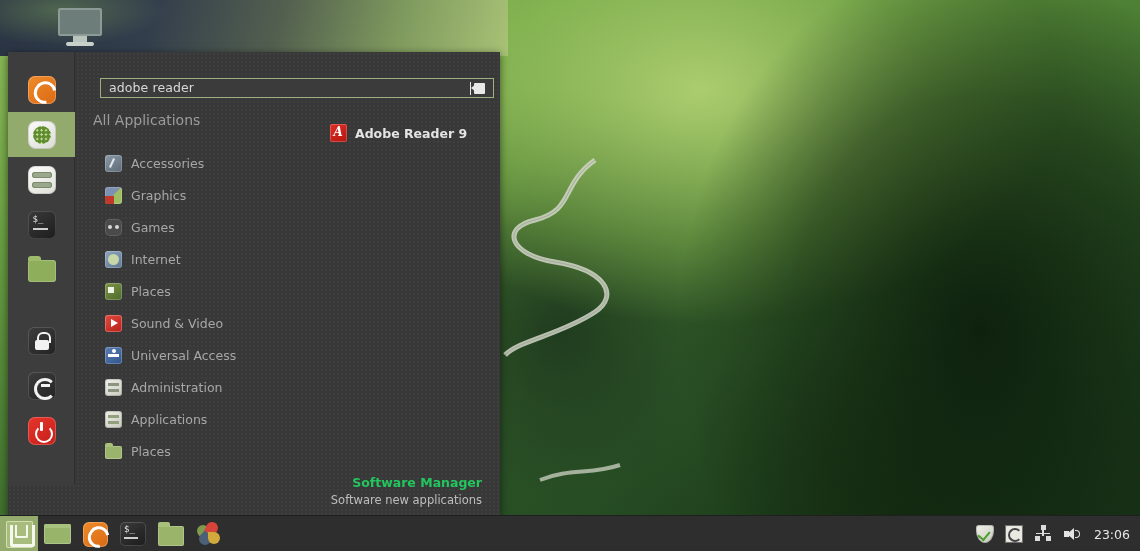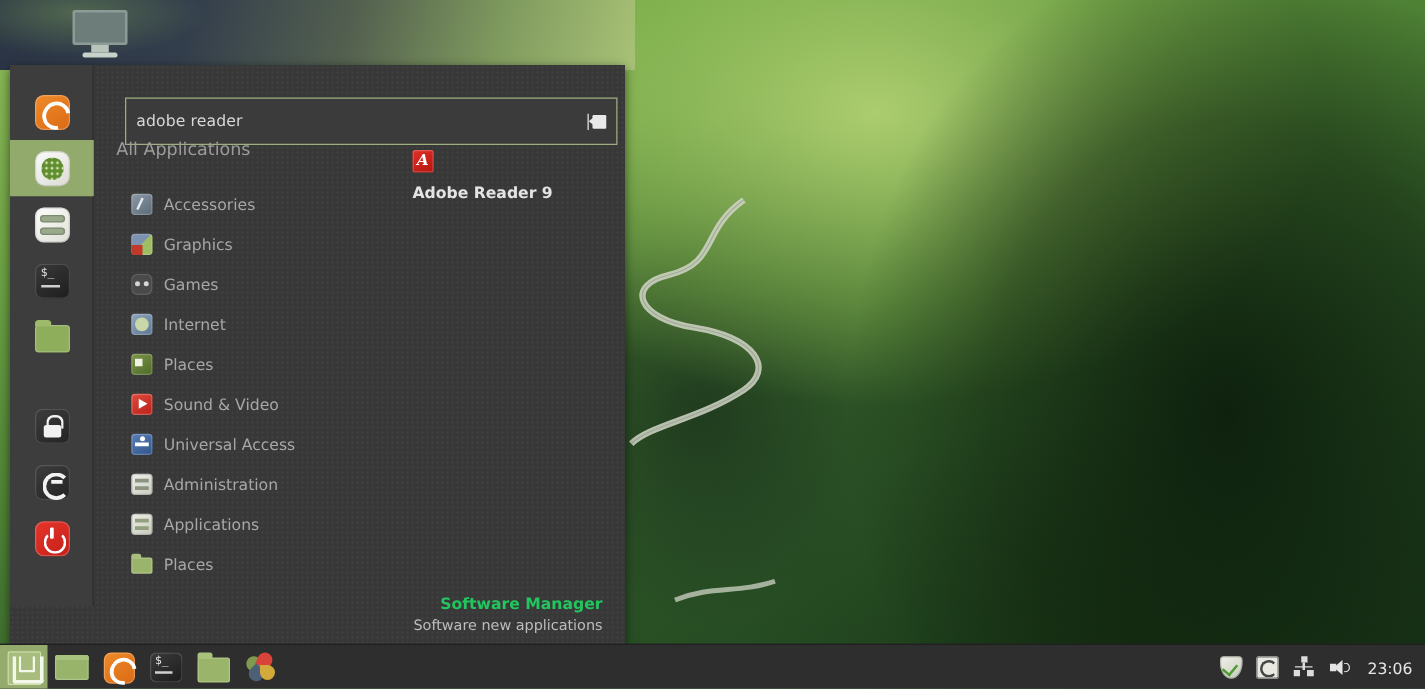--- a/index.html
+++ b/index.html
@@ -190,21 +190,21 @@
   }
   .ico-shutdown::after {
     content: ""; position: absolute; left: 12.5px; top: 5px; width: 3px; height: 9px; background: #fff; border-radius: 1px;
   }
 
   
   #menu-main { position: relative; flex: 1; z-index: 2; }
 
   #search-row { position: absolute; left: 25px; top: 26px; width: 394px; height: 28px; }
   #search-box {
-    width: 100%; height: 38px;
+    width: 100%; height: 20px;
     background: #3b3b3b;
     border: 1px solid #9fae80;
     display: flex; align-items: center;
     padding: 0 8px;
   }
   #search-text {
     flex: 1;
     color: #d8d8d8;
     font-size: 12.5px;
     line-height: 26px;
@@ -266,22 +266,22 @@
   .cat-admin::after { content: ""; position: absolute; left: 3px; top: 10px; width: 11px; height: 3px; background: #8a9480; }
   .cat-prefs { background: linear-gradient(145deg, #eeeee6, #c7cabe); box-shadow: inset 0 0 0 1px rgba(0,0,0,.15); }
   .cat-prefs::before { content: ""; position: absolute; left: 3px; top: 4px; width: 11px; height: 3px; background: #93a07e; }
   .cat-prefs::after { content: ""; position: absolute; left: 3px; top: 10px; width: 11px; height: 3px; background: #93a07e; }
   .cat-places { background: #9bb46c; border-radius: 2px; box-shadow: inset 0 0 0 1px rgba(255,255,255,.22); margin-top: 2px; height: 13px; }
   .cat-places::before { content: ""; position: absolute; left: 0; top: -3px; width: 8px; height: 4px; background: #a9c07d; border-radius: 2px 2px 0 0; }
 
   
   #results { position: absolute; left: 255px; top: 68px; width: 220px; }
   .result-item {
-    display: flex; align-items: flex-start; gap: 8px;
-    height: 26px; cursor: pointer; flex-direction: column;
+    display: flex; align-items: center; gap: 8px;
+    height: 26px; cursor: pointer;
   }
   .result-label { color: #e4e4e4; font-size: 12.5px; font-weight: bold; }
   .ico-acrobat {
     width: 17px; height: 18px; position: relative; flex: none;
     background: linear-gradient(150deg, #e03127, #b5150e);
     border-radius: 2px;
     box-shadow: inset 0 0 0 1px rgba(255,255,255,.22);
   }
   .ico-acrobat::before {
     content: "A"; position: absolute; left: 3.5px; top: 1px;

